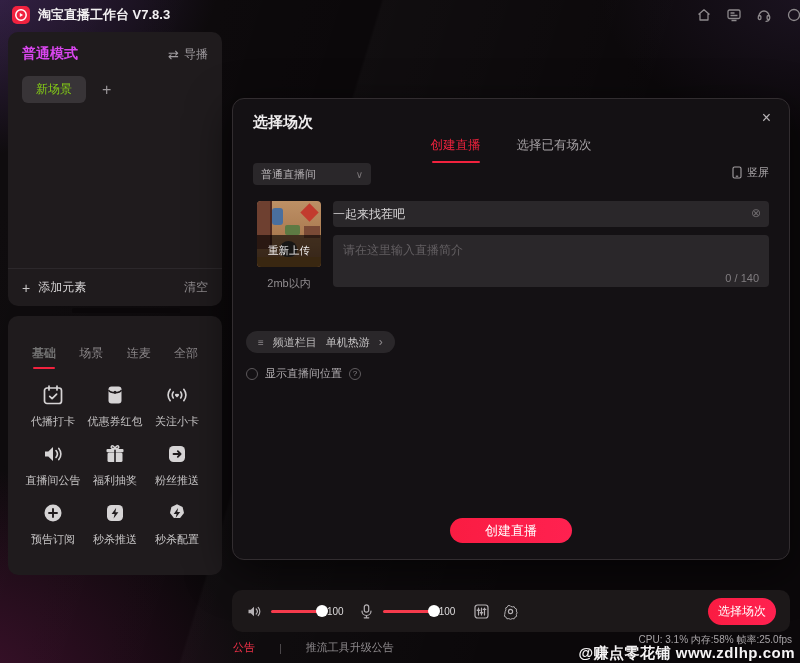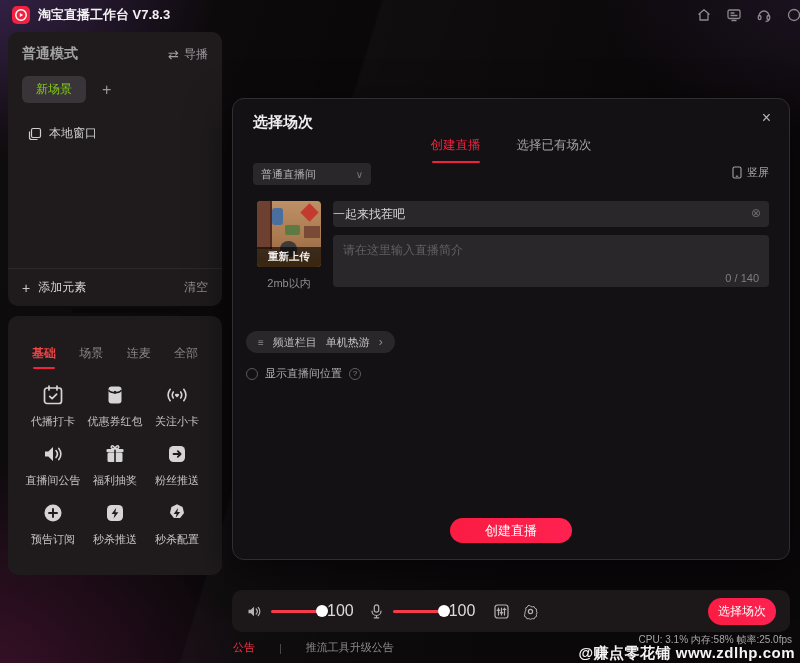--- a/index.html
+++ b/index.html
@@ -21,38 +21,38 @@
   .titlebar { position:absolute; left:0; top:0; right:0; height:30px; display:flex; align-items:center; padding:0 12px; }
   .app-title { margin-left:8px; font-size:13px; font-weight:bold; color:#f2f0f1; }
   .tb-icons { margin-left:auto; display:flex; align-items:center; gap:14px; color:#8d898c; }
   .tb-icons .ico { width:16px; height:16px; cursor:pointer; }
   .tb-partial { width:16px; height:16px; margin-right:-14px; }
 
   
   .panel { position:absolute; background:#1f1b1d; border-radius:10px; }
   .scene-panel { left:8px; top:32px; width:214px; height:274px; padding:13px 14px; }
   .panel-head { display:flex; align-items:center; }
-  .panel-title { font-size:14px; font-weight:bold; color:#a3a3a3; }
+  .panel-title { font-size:14px; font-weight:bold; color:#d946ef; }
   .director { margin-left:auto; display:flex; align-items:center; gap:5px; color:#a09ca0; font-size:12px; cursor:pointer; }
   .director .sw { font-size:13px; line-height:1; }
   .scene-tabs { display:flex; align-items:center; margin-top:13px; }
   .scene-pill { background:#383437; border-radius:6px; padding:5px 14px; font-size:12px; color:#84cc16; cursor:pointer; }
   .scene-add { margin-left:16px; color:#9b979a; font-size:16px; cursor:pointer; line-height:1; }
   .source-item { display:flex; align-items:center; gap:7px; margin-top:22px; padding-left:6px; font-size:12px; color:#cfcdce; cursor:pointer; }
   .panel-foot { position:absolute; left:0; right:0; bottom:0; height:38px; border-top:1px solid #2c282b; display:flex; align-items:center; padding:0 14px; }
   .add-el { display:flex; align-items:center; gap:8px; font-size:12px; color:#d5d3d4; cursor:pointer; }
   .add-el .plus { font-size:14px; color:#c9c7c8; line-height:1; }
   .clear-btn { margin-left:auto; font-size:12px; color:#8d898c; cursor:pointer; }
 
   .panel-notch { position:absolute; left:72px; top:308px; width:108px; height:5px; background:#0a0709; border-radius:3px; }
 
   .tools-panel { left:8px; top:316px; width:214px; height:259px; padding:14px; }
   .tools-tabs { display:flex; margin-top:15px; padding:0 10px; justify-content:space-between; }
   .ttab { position:relative; font-size:12px; color:#8a8688; cursor:pointer; padding-bottom:7px; }
-  .ttab.active { color:#ef4444; font-weight:bold; }
+  .ttab.active { color:#737373; font-weight:bold; }
   .ttab.active::after { content:""; position:absolute; left:50%; transform:translateX(-50%); bottom:0; width:22px; height:2px; border-radius:1px; background:#f2223e; }
   .tools-grid { display:grid; grid-template-columns:repeat(3,1fr); margin-top:14px; row-gap:13px; }
   .tool-cell { display:flex; flex-direction:column; align-items:center; cursor:pointer; }
   .tool-cell .tico { width:24px; height:24px; }
   .tool-label { margin-top:7px; font-size:11px; color:#c6c4c5; white-space:nowrap; }
 
   
   .modal { position:absolute; left:232px; top:98px; width:558px; height:462px; background:#141114; border:1px solid #322d30; border-radius:12px; box-shadow:0 12px 44px rgba(0,0,0,.6); }
   .modal-title { position:absolute; left:20px; top:14px; font-size:15px; font-weight:bold; color:#efedee; }
   .modal-close { position:absolute; right:18px; top:10px; font-size:16px; color:#b9b5b8; cursor:pointer; }
@@ -70,21 +70,21 @@
   .cover-art { position:relative; width:64px; height:66px; border-radius:4px; overflow:hidden; cursor:pointer;
     background:linear-gradient(180deg,#bd9065 0%, #aa7a50 55%, #8d6140 100%); }
   .cover-art div { position:absolute; }
   .ca-door { left:0; top:0; width:15px; height:48px; background:#6e4030; border-right:2px solid #52291e; }
   .ca-banner { right:5px; top:5px; width:13px; height:13px; background:#c23b2e; transform:rotate(45deg); }
   .ca-fig1 { left:15px; top:7px; width:11px; height:17px; background:#4a6f9e; border-radius:3px; }
   .ca-fig2 { left:28px; top:24px; width:15px; height:10px; background:#5d7a43; border-radius:2px; }
   .ca-fig3 { left:23px; bottom:10px; width:17px; height:16px; background:#3e3a38; border-radius:50% 50% 42% 42%; }
   .ca-fig4 { right:1px; top:25px; width:16px; height:12px; background:#7a4a36; }
   .ca-floor { bottom:0; left:0; right:0; height:10px; background:#97672f; }
-  .cover-band { position:absolute; left:0; right:0; bottom:0; height:20px; background:rgba(0,0,0,.62); display:flex; align-items:center; justify-content:center; font-size:10.5px; font-weight:bold; color:#f0eeee; }
+  .cover-band { position:absolute; left:0; right:0; bottom:0; height:32px; background:rgba(0,0,0,.62); display:flex; align-items:center; justify-content:center; font-size:10.5px; font-weight:normal; color:#f0eeee; }
   .cover-hint { margin-top:9px; text-align:center; font-size:11px; color:#928e91; }
 
   .fields { margin-left:76px; }
   .input-wrap { position:relative; height:26px; }
   .title-input { width:100%; height:26px; background:#2a272a; border:none; outline:none; border-radius:4px; padding:0 26px 0 0; font-size:12px; color:#d9d7d8; font-family:inherit; }
   .clear-ico { position:absolute; right:8px; top:6px; font-size:12px; color:#6f6b6e; cursor:pointer; line-height:1; }
   .desc-wrap { position:relative; margin-top:8px; }
   .desc-input { width:100%; height:52px; background:#2a272a; border:none; outline:none; border-radius:4px; padding:7px 10px; font-size:12px; color:#d9d7d8; resize:none; font-family:inherit; }
   .desc-input::placeholder { color:#635f62; }
   .char-counter { position:absolute; right:10px; bottom:7px; font-size:11px; color:#817d80; }
@@ -100,21 +100,21 @@
   .loc-label { font-size:11px; color:#b1adb0; }
   .help-circle { width:12px; height:12px; border:1px solid #5f5b5e; border-radius:50%; color:#8d898c; font-size:8px; display:flex; align-items:center; justify-content:center; cursor:pointer; }
 
   .create-btn { position:absolute; left:50%; transform:translateX(-50%); top:419px; width:122px; height:25px; border-radius:13px; background:linear-gradient(90deg,#fa1c42,#ff2150); display:flex; align-items:center; justify-content:center; font-size:13px; color:#fff; cursor:pointer; }
 
   
   .control-bar { position:absolute; left:232px; top:590px; width:558px; height:42px; background:#1c1819; border-radius:10px; display:flex; align-items:center; padding:0 14px; }
   .cico { width:17px; height:17px; color:#b5b1b4; cursor:pointer; flex:none; }
   .slider { position:relative; width:52px; height:3px; background:#f53b4c; border-radius:2px; margin:0 4px 0 8px; cursor:pointer; flex:none; }
   .slider .knob { position:absolute; right:-5px; top:-4.5px; width:12px; height:12px; background:#fff; border-radius:50%; }
-  .slider-val { font-size:16px; color:#dddbdc; margin-right:14px; }
+  .slider-val { font-size:10px; color:#dddbdc; margin-right:14px; }
   .select-session-btn { margin-left:auto; width:68px; height:27px; border-radius:14px; background:linear-gradient(90deg,#fa1c42,#ff2150); display:flex; align-items:center; justify-content:center; font-size:12px; color:#fff; cursor:pointer; }
 
   
   .notice-row { position:absolute; left:233px; top:640px; display:flex; align-items:center; gap:24px; font-size:11px; }
   .notice-tag { color:#ef3148; cursor:pointer; }
   .notice-sep { color:#544f52; }
   .notice-text { color:#8d898c; cursor:pointer; }
   .perf-text { position:absolute; right:8px; top:633px; font-size:10px; color:#a7a3a6; }
   .watermark { position:absolute; right:5px; top:644px; font-size:15px; font-weight:bold; color:#f5f3f4; letter-spacing:.5px; text-shadow:0 1px 2px rgba(0,0,0,.8); }
 </style>
@@ -164,29 +164,20 @@
     <div class="panel-head">
       <span class="panel-title">普通模式</span>
       <span class="director">
         <span class="sw">⇄</span>
         <span>导播</span>
       </span>
     </div>
     <div class="scene-tabs">
       <span class="scene-pill">新场景</span>
       <span class="scene-add">+</span>
-    </div>
-    <div class="source-item">
-      <span>
-        <svg width="14" height="14" viewBox="0 0 14 14" fill="none" stroke="#cfcdce" stroke-width="1.2">
-            <rect x="3.5" y="1.5" width="9" height="9" rx="1.5"></rect>
-            <path d="M1.5 4.5v6a2 2 0 002 2h6"></path>
-          </svg>
-      </span>
-      <span>本地窗口</span>
     </div>
     <div class="panel-foot">
       <span class="add-el">
         <span class="plus">+</span>
         <span>添加元素</span>
       </span>
       <span class="clear-btn">清空</span>
     </div>
   </div>
 

